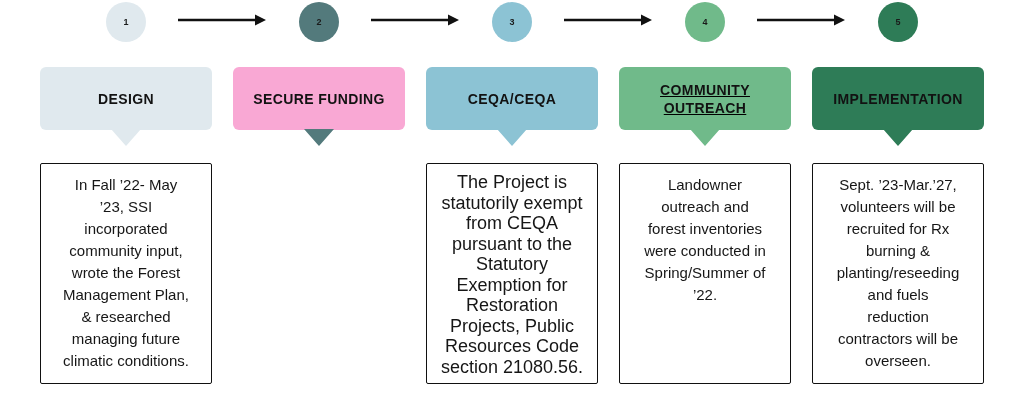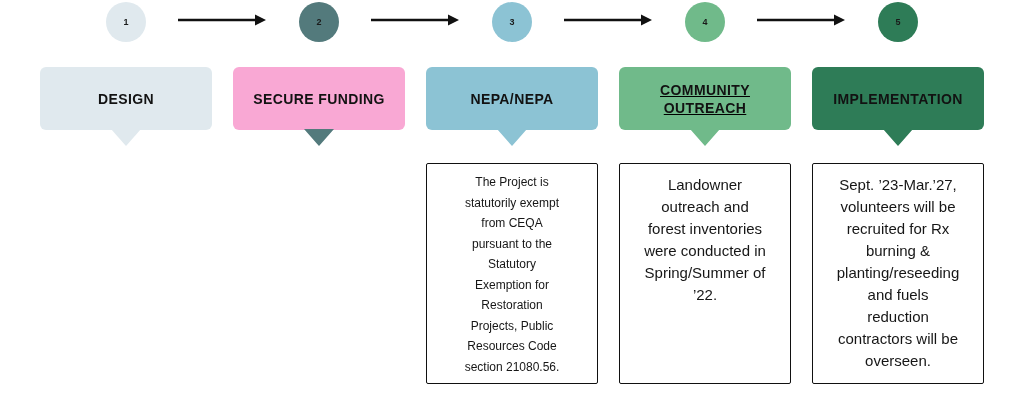--- a/index.html
+++ b/index.html
@@ -83,56 +83,67 @@
     padding: 10px 6px;
   }
   .desc-text {
     font-size: 15px;
     line-height: 22px;
     color: #161616;
     text-align: center;
     white-space: pre-line;
   }
   .desc-text.small {
-    font-size: 12px;
+    font-size: 18px;
     line-height: 20.5px;
     margin-top: -2px;
   }
 </style>
 </head>
 <body>
 
 <div class="stage">
 
   <div class="col" style="left:40px">
     <div class="circle" style="background-color: rgb(224, 233, 238);">
       <span class="num">1</span>
     </div>
     <div class="header" style="background-color: rgb(224, 233, 238);">
       <span class="header-label">DESIGN</span>
     </div>
     <div class="tail" style="background-color: rgb(224, 233, 238);"></div>
+    <div class="descbox">
+      <div class="desc-text">In Fall ’22- May
+’23, SSI
+incorporated
+community input,
+wrote the Forest
+Management Plan,
+&amp; researched
+managing future
+climatic conditions.</div>
+    </div>
   </div>
 
   <div class="col" style="left:233px">
     <div class="circle" style="background-color: rgb(83, 122, 124);">
       <span class="num">2</span>
     </div>
     <div class="header" style="background-color: #f9a8d4;">
       <span class="header-label">SECURE FUNDING</span>
     </div>
     <div class="tail" style="background-color: rgb(83, 122, 124);"></div>
   </div>
 
   <div class="col" style="left:426px">
     <div class="circle" style="background-color: rgb(140, 195, 212);">
       <span class="num">3</span>
     </div>
     <div class="header" style="background-color: rgb(140, 195, 212);">
-      <span class="header-label">NEPA/NEPA</span>
+      <span class="header-label">CEQA/CEQA</span>
     </div>
     <div class="tail" style="background-color: rgb(140, 195, 212);"></div>
     <div class="descbox">
       <div class="desc-text small">The Project is
 statutorily exempt
 from CEQA
 pursuant to the
 Statutory
 Exemption for
 Restoration

